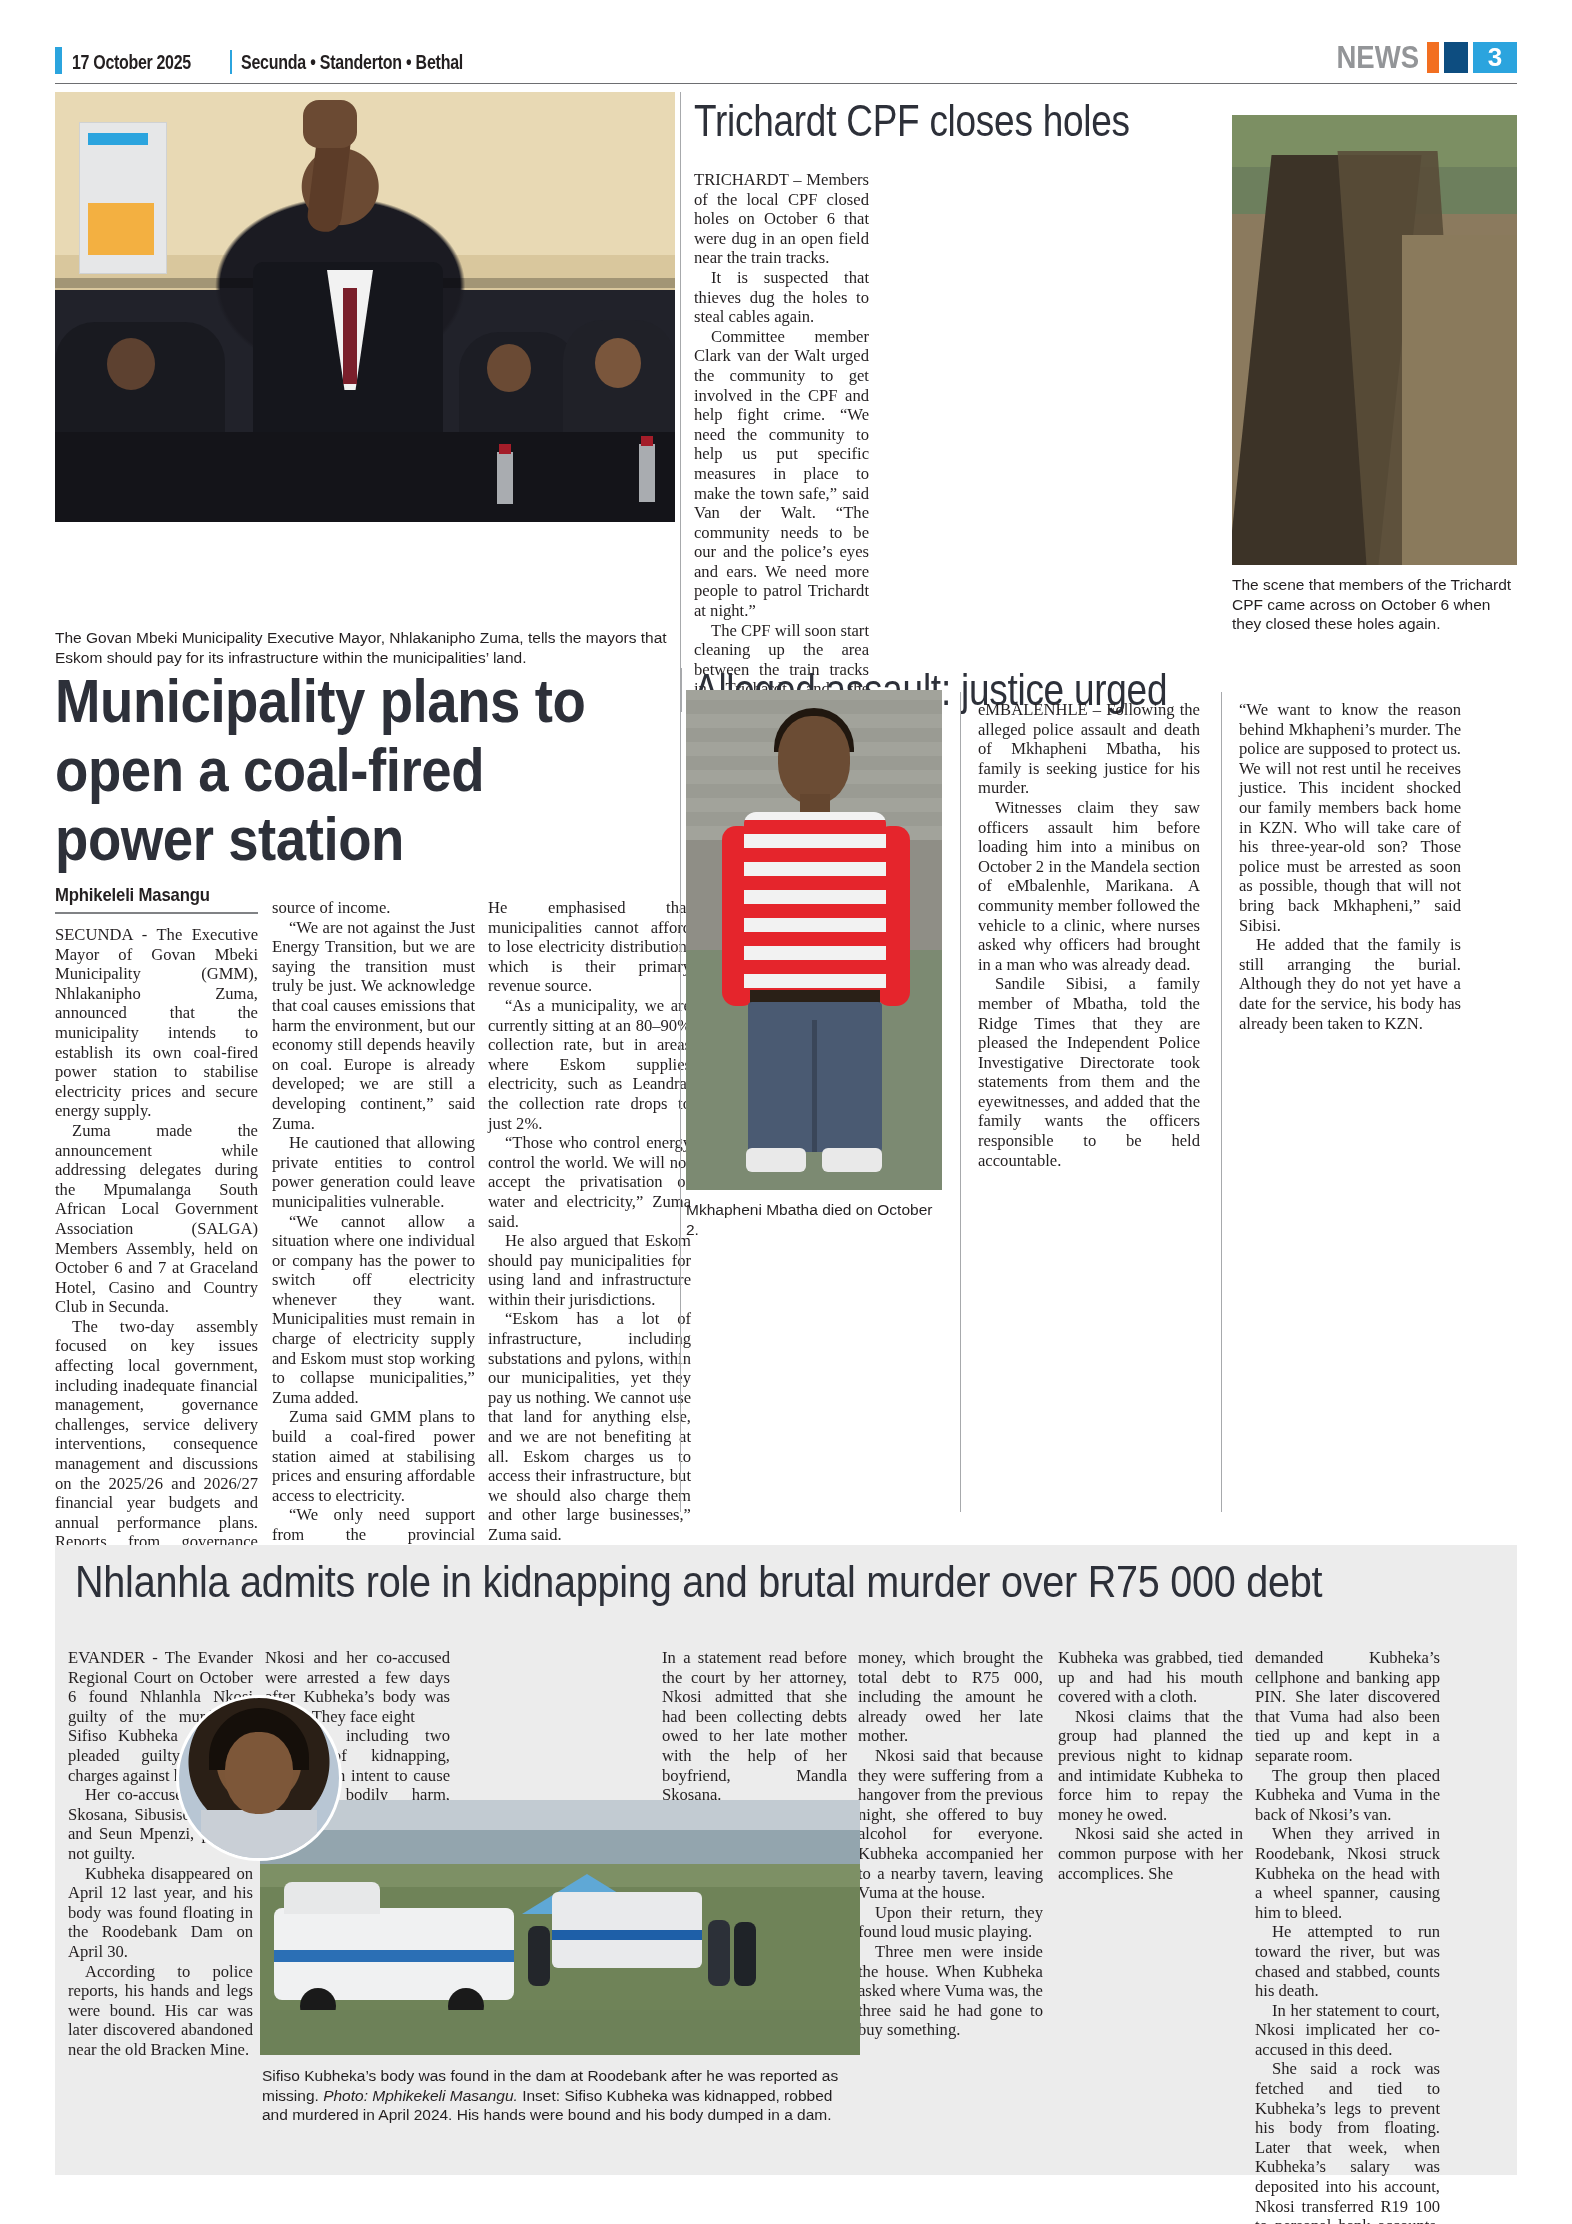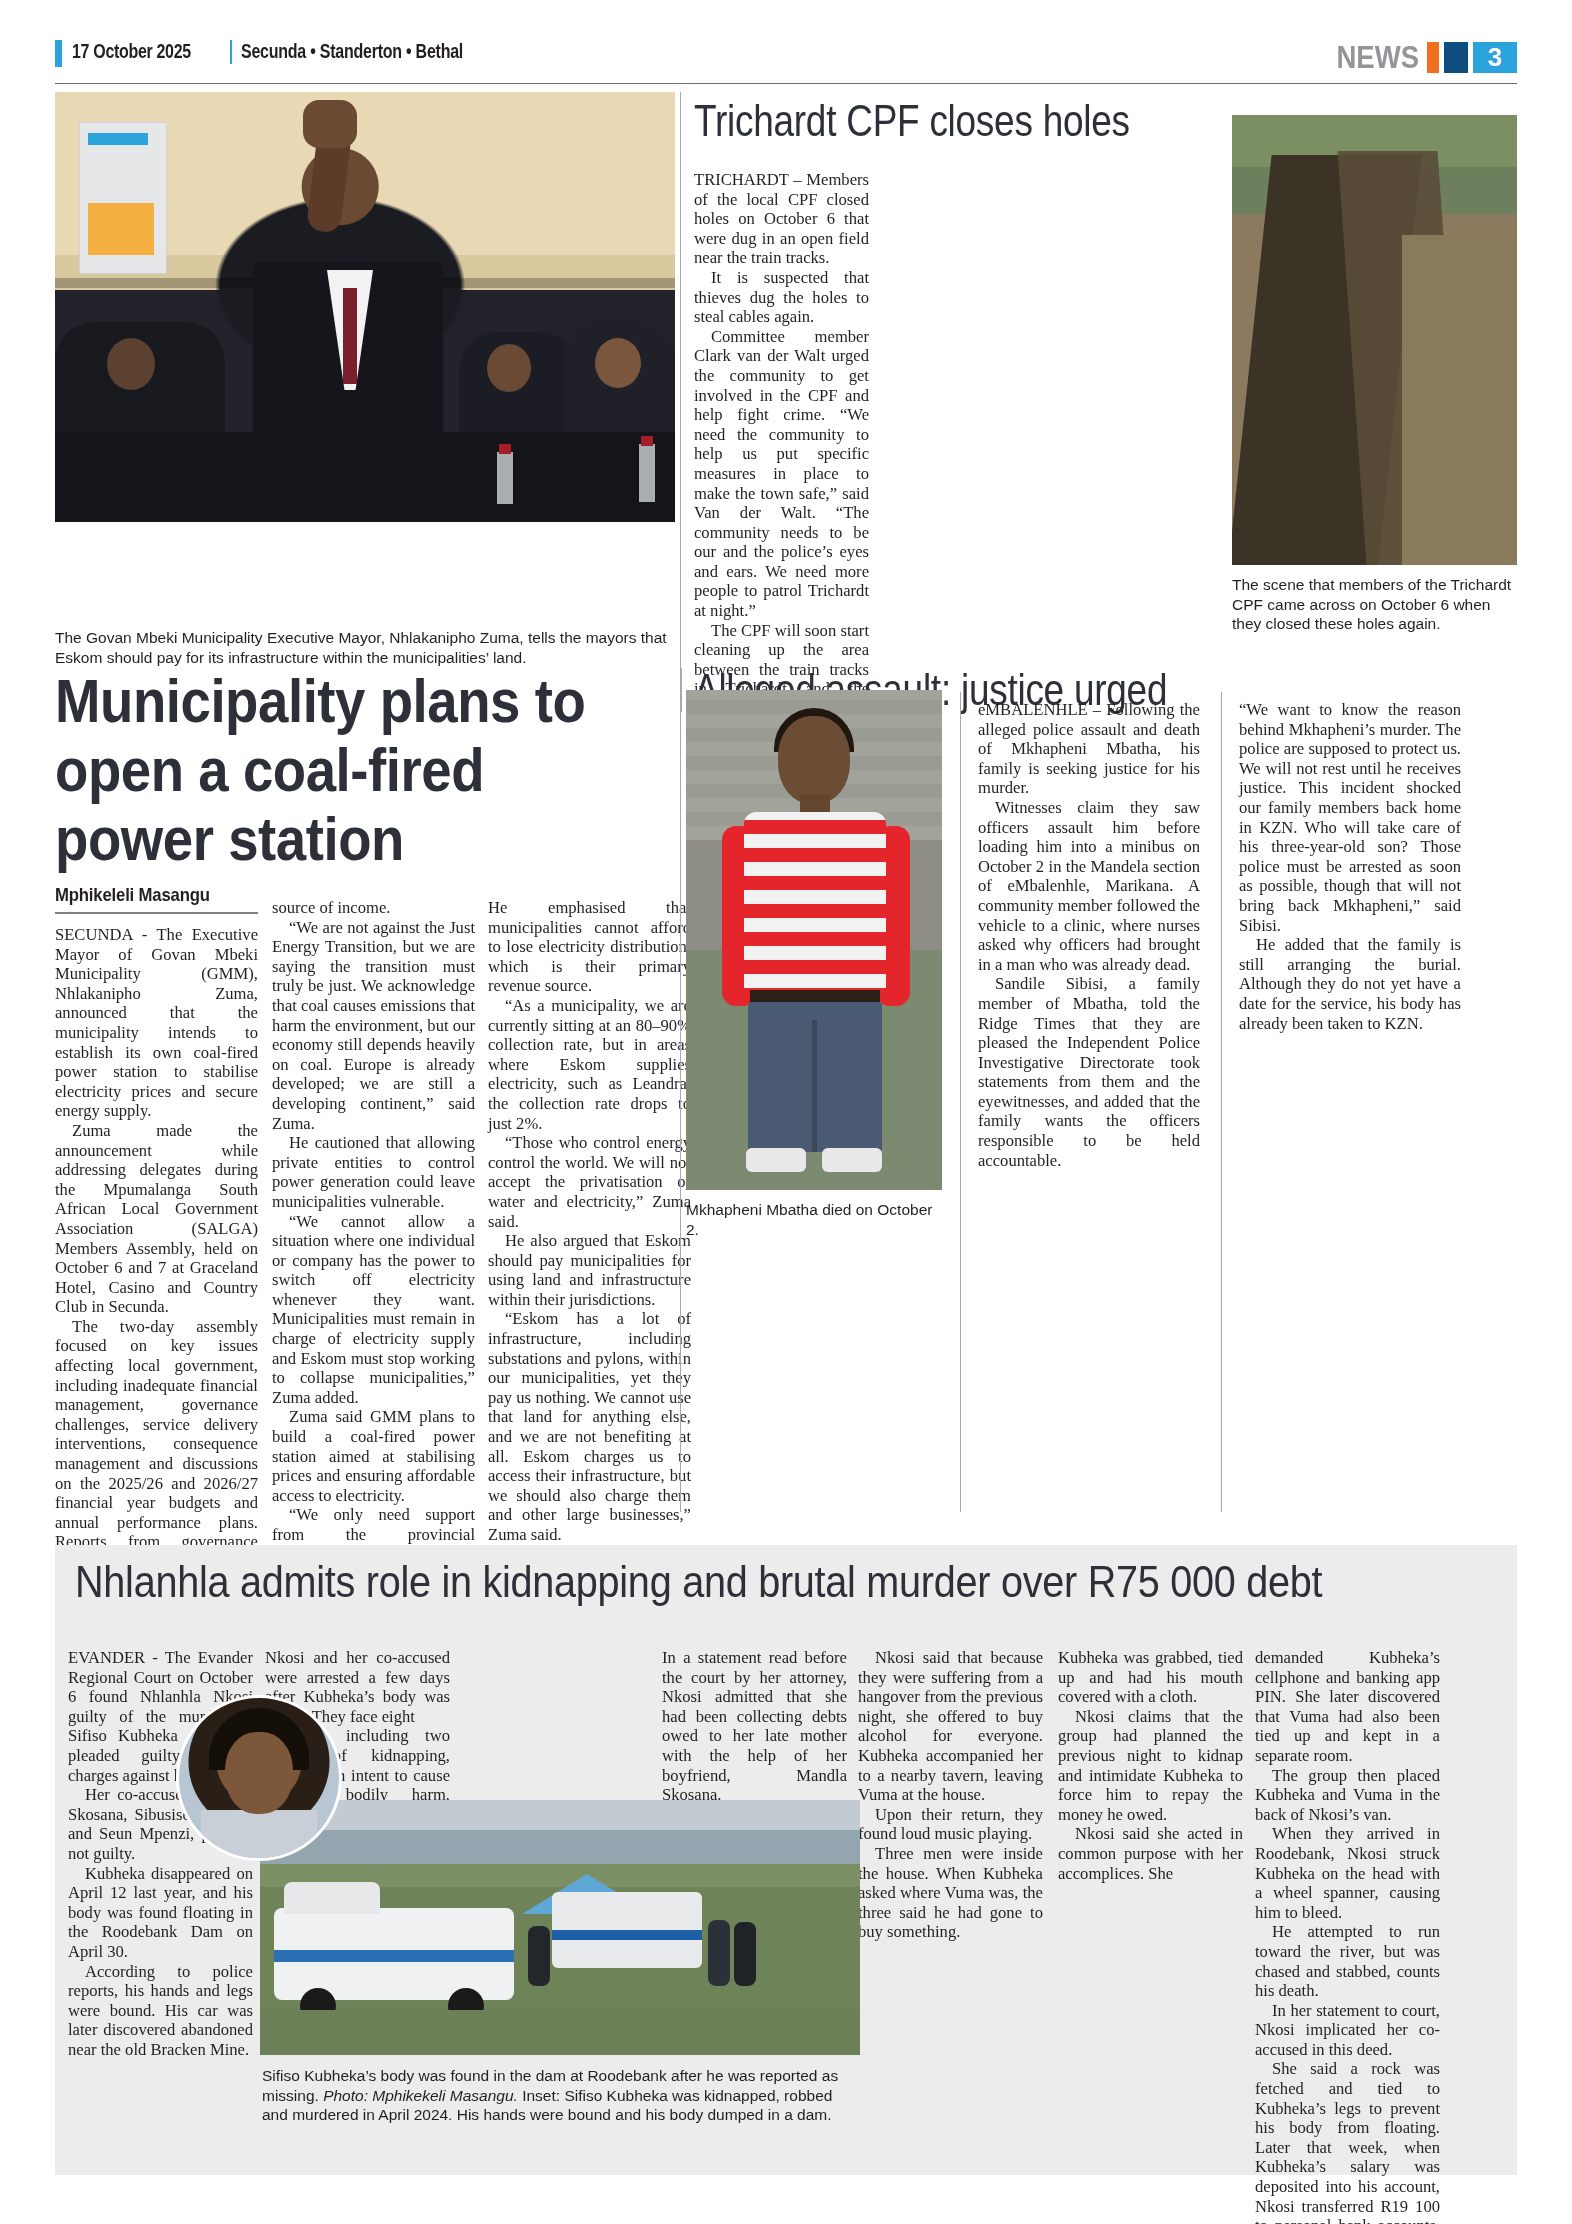--- a/index.html
+++ b/index.html
@@ -6,21 +6,21 @@
   body{
     width:1572px;height:2224px;background:#ffffff;
     font-family:"Liberation Serif", serif;
     color:#231f20;
     -webkit-font-smoothing:antialiased;
   }
   .page{position:relative;width:1572px;height:2224px;overflow:hidden;background:#fff;}
 
   
   .masthead{position:absolute;left:55px;top:40px;width:1462px;height:34px;}
-  .mast-left{display:flex;align-items:flex-start;height:34px;}
+  .mast-left{display:flex;align-items:flex-end;height:34px;}
   .mast-bar{width:7px;height:27px;background:#2ba4de;margin-right:10px;}
   .mast-date{
     font-family:"Liberation Sans", sans-serif;
     font-weight:700;font-size:20px;letter-spacing:-0.4px;
     transform:scaleX(0.80);transform-origin:left center;
     color:#231f20;white-space:nowrap;
   }
   .mast-sep{width:2px;height:24px;background:#2ba4de;margin:0 9px;}
   .mast-place{
     font-family:"Liberation Sans", sans-serif;
@@ -331,20 +331,21 @@
   <div class="col" id="bot-col-1" style="left:265px;top:1648px;width:185px;">
       <p class="first">Nkosi and her co-accused were arrested a few days after Kubheka’s body was found. They face eight</p>
       <p class="">counts, including two counts of kidnapping, assault with intent to cause grievous bodily harm, cybercrime fraud, fraud, robbery, murder and intimidation.</p>
     </div>
   <div class="col" id="bot-col-2" style="left:662px;top:1648px;width:185px;">
       <p class="first">In a statement read before the court by her attorney, Nkosi admitted that she had been collecting debts owed to her late mother with the help of her boyfriend, Mandla Skosana.</p>
       <p class="">She told the court that in April 2024, Sifiso Kubheka and his friend, Amukelani Vuma, visited her home to borrow money.</p>
       <p class="">Nkosi agreed to lend him the</p>
     </div>
   <div class="col" id="bot-col-3" style="left:858px;top:1648px;width:185px;">
+      <p class="first">money, which brought the total debt to R75 000, including the amount he already owed her late mother.</p>
       <p class="">Nkosi said that because they were suffering from a hangover from the previous night, she offered to buy alcohol for everyone. Kubheka accompanied her to a nearby tavern, leaving Vuma at the house.</p>
       <p class="">Upon their return, they found loud music playing.</p>
       <p class="">Three men were inside the house. When Kubheka asked where Vuma was, the three said he had gone to buy something.</p>
     </div>
   <div class="col" id="bot-col-4" style="left:1058px;top:1648px;width:185px;">
       <p class="first">Kubheka was grabbed, tied up and had his mouth covered with a cloth.</p>
       <p class="">Nkosi claims that the group had planned the previous night to kidnap and intimidate Kubheka to force him to repay the money he owed.</p>
       <p class="">Nkosi said she acted in common purpose with her accomplices. She</p>
     </div>
   <div class="col" id="bot-col-5" style="left:1255px;top:1648px;width:185px;">

